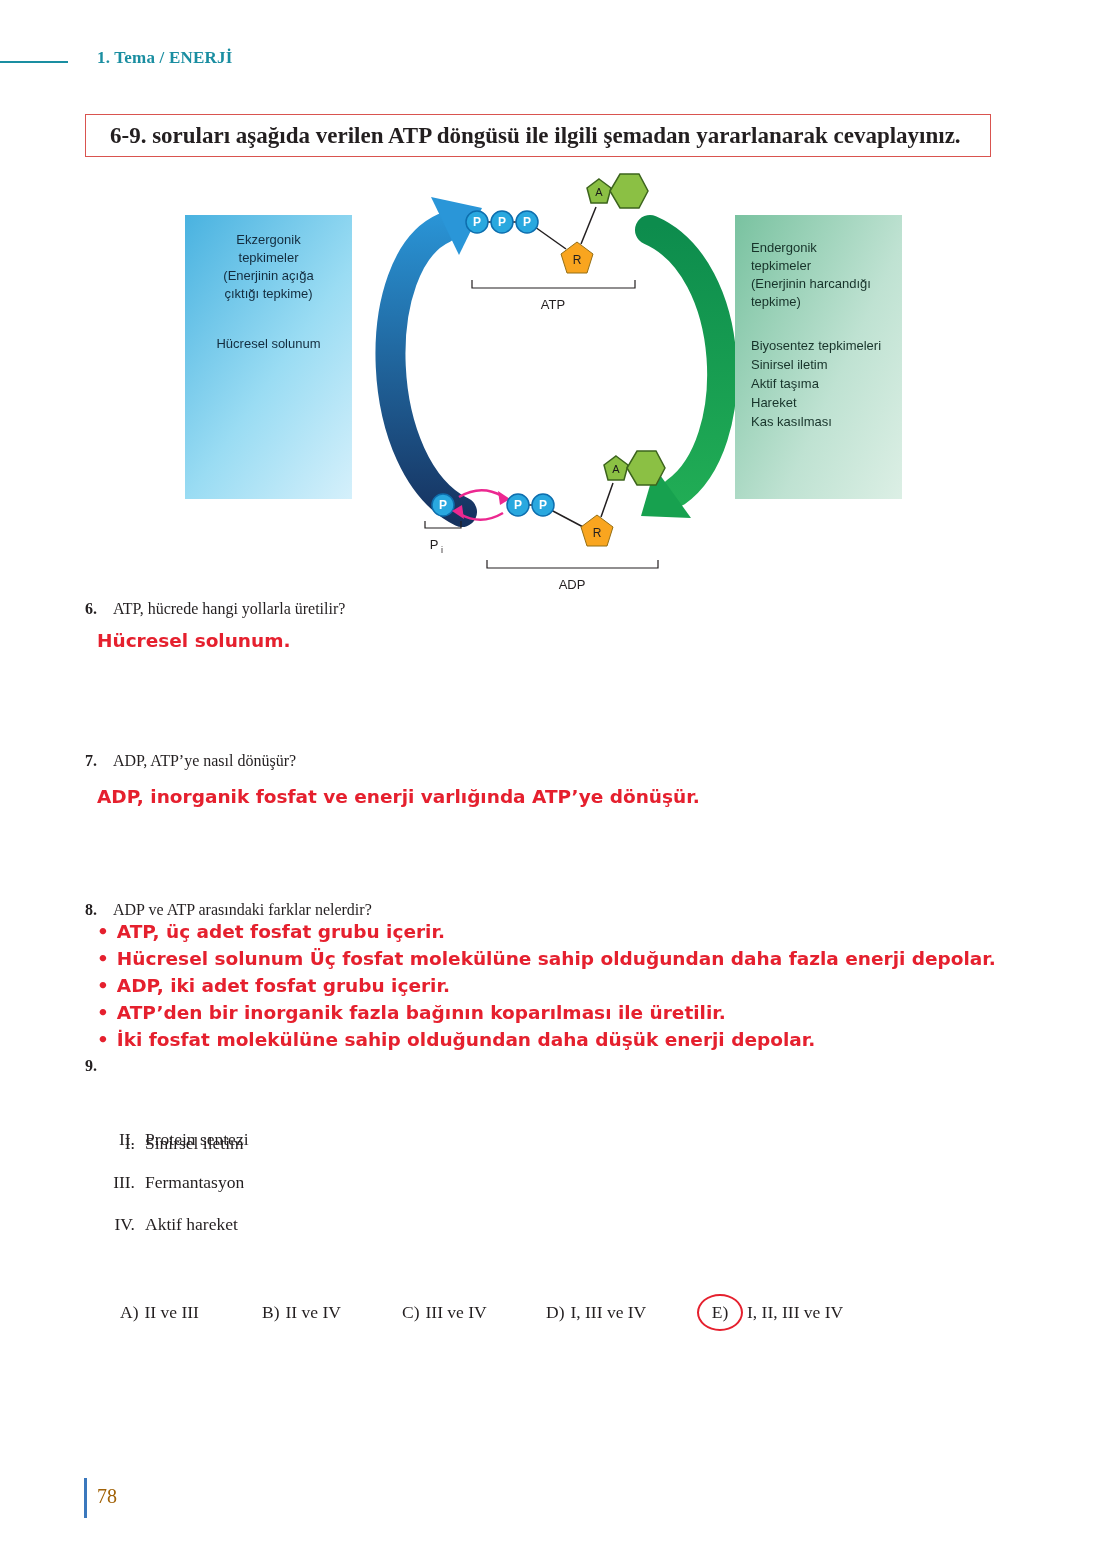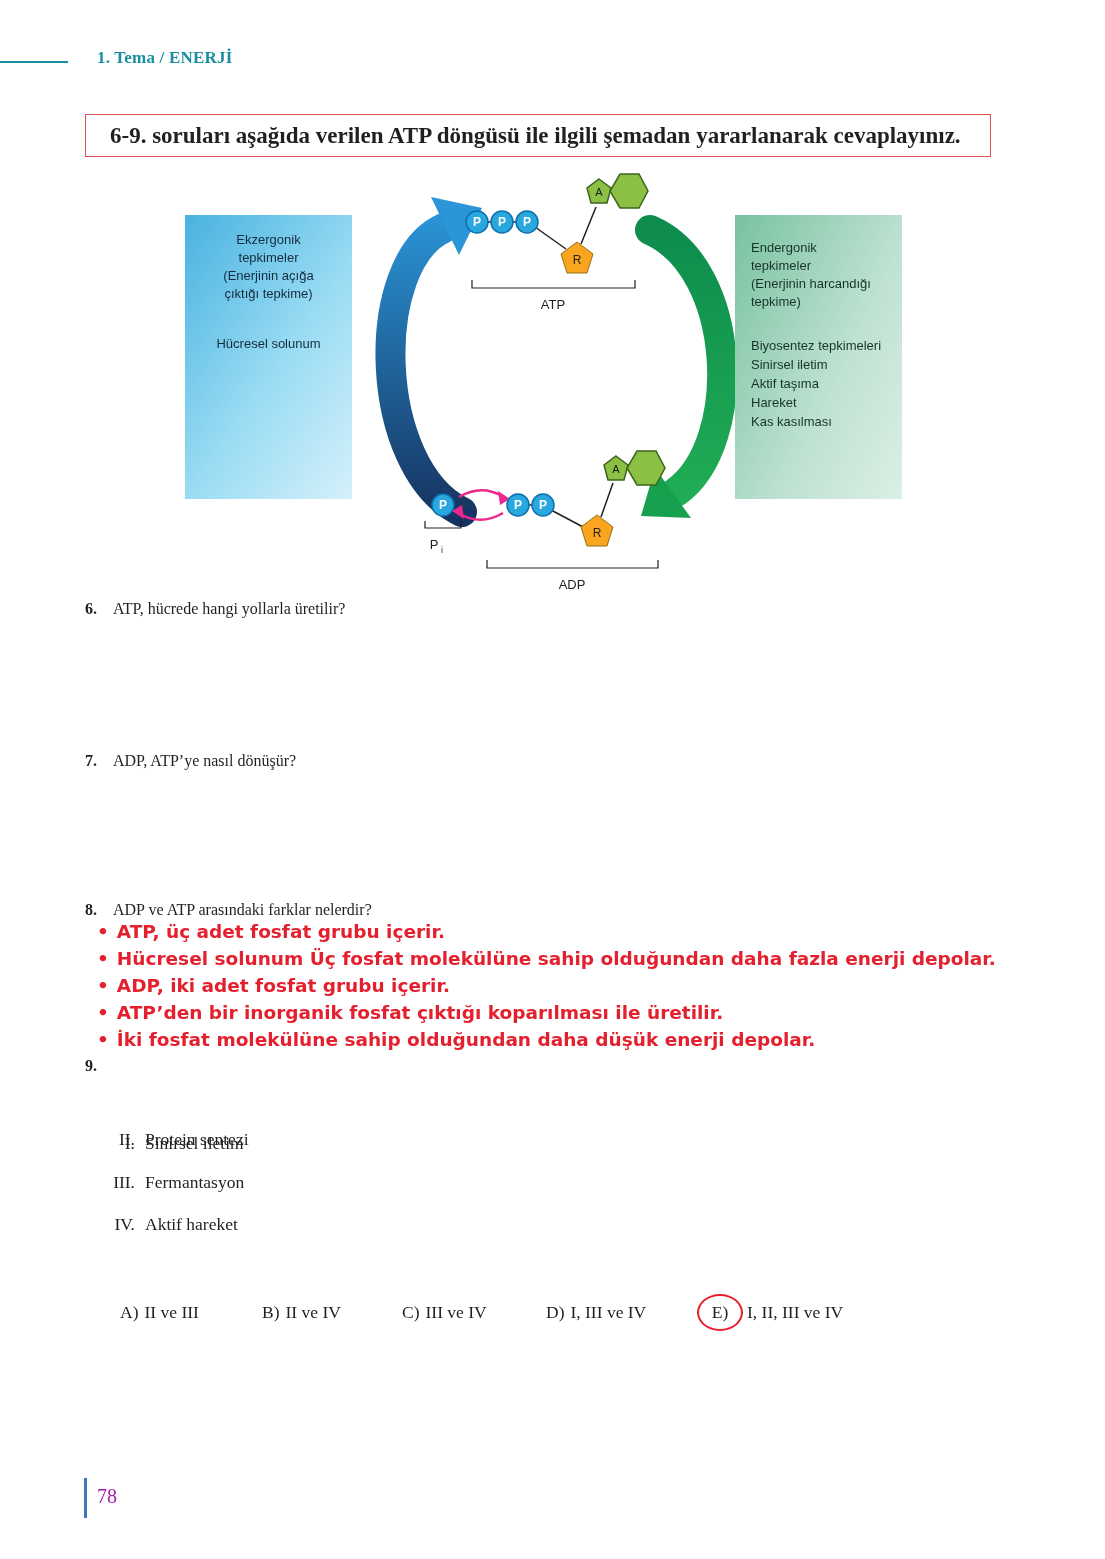--- a/index.html
+++ b/index.html
@@ -45,21 +45,21 @@
   .q9-prompt { position:absolute; left:115px; font-size:17.5px; font-weight:bold; }
 
   .options { position:absolute; left:0; top:1294px; width:895px; height:40px; font-size:17.5px; }
   .opt { position:absolute; top:8px; white-space:nowrap; }
   .opt .lbl { margin-right:6px; }
   .opt-e { top:0; }
   .circled { display:inline-flex; align-items:center; justify-content:center;
     width:46px; height:37px; border:2.5px solid #e5202e; border-radius:50%; margin-right:4px; }
 
   .footer-rule { position:absolute; left:84px; top:1478px; width:3px; height:40px; background:#3b78bd; }
-  .page-number { position:absolute; left:97px; top:1485px; font-size:20px; color:#a21caf; }
+  .page-number { position:absolute; left:97px; top:1485px; font-size:20px; color:#a16207; }
 </style>
 </head>
 <body>
 
 <div class="page">
 
   <div class="top-rule"></div>
   <div class="chapter-title">1. Tema / ENERJİ</div>
 
   <div class="instruction-box">
@@ -155,44 +155,46 @@
         <div>Aktif taşıma</div>
         <div>Hareket</div>
         <div>Kas kasılması</div>
       </div>
     </div>
   </div>
 
   <div class="q" style="top:600px">
     <span class="qnum">6.</span><span class="qtext">ATP, hücrede hangi yollarla üretilir?</span>
   </div>
+  <div class="ans" style="top:630px">Hücresel solunum.</div>
 
   <div class="q" style="top:752px">
     <span class="qnum">7.</span><span class="qtext">ADP, ATP’ye nasıl dönüşür?</span>
   </div>
+  <div class="ans" style="top:786px">ADP, inorganik fosfat ve enerji varlığında ATP’ye dönüşür.</div>
 
   <div class="q" style="top:901px">
     <span class="qnum">8.</span><span class="qtext">ADP ve ATP arasındaki farklar nelerdir?</span>
   </div>
   <div class="bullets">
     <div class="bullet-row">
         <span class="dot">•</span>
         <span>ATP, üç adet fosfat grubu içerir.</span>
       </div>
     <div class="bullet-row">
         <span class="dot">•</span>
         <span>Hücresel solunum Üç fosfat molekülüne sahip olduğundan daha fazla enerji depolar.</span>
       </div>
     <div class="bullet-row">
         <span class="dot">•</span>
         <span>ADP, iki adet fosfat grubu içerir.</span>
       </div>
     <div class="bullet-row">
         <span class="dot">•</span>
-        <span>ATP’den bir inorganik fosfat çıktığı koparılması ile üretilir.</span>
+        <span>ATP’den bir inorganik fazla bağının koparılması ile üretilir.</span>
       </div>
     <div class="bullet-row">
         <span class="dot">•</span>
         <span>İki fosfat molekülüne sahip olduğundan daha düşük enerji depolar.</span>
       </div>
   </div>
 
   <div class="q" style="top:1057px">
     <span class="qnum">9.</span>
   </div>

